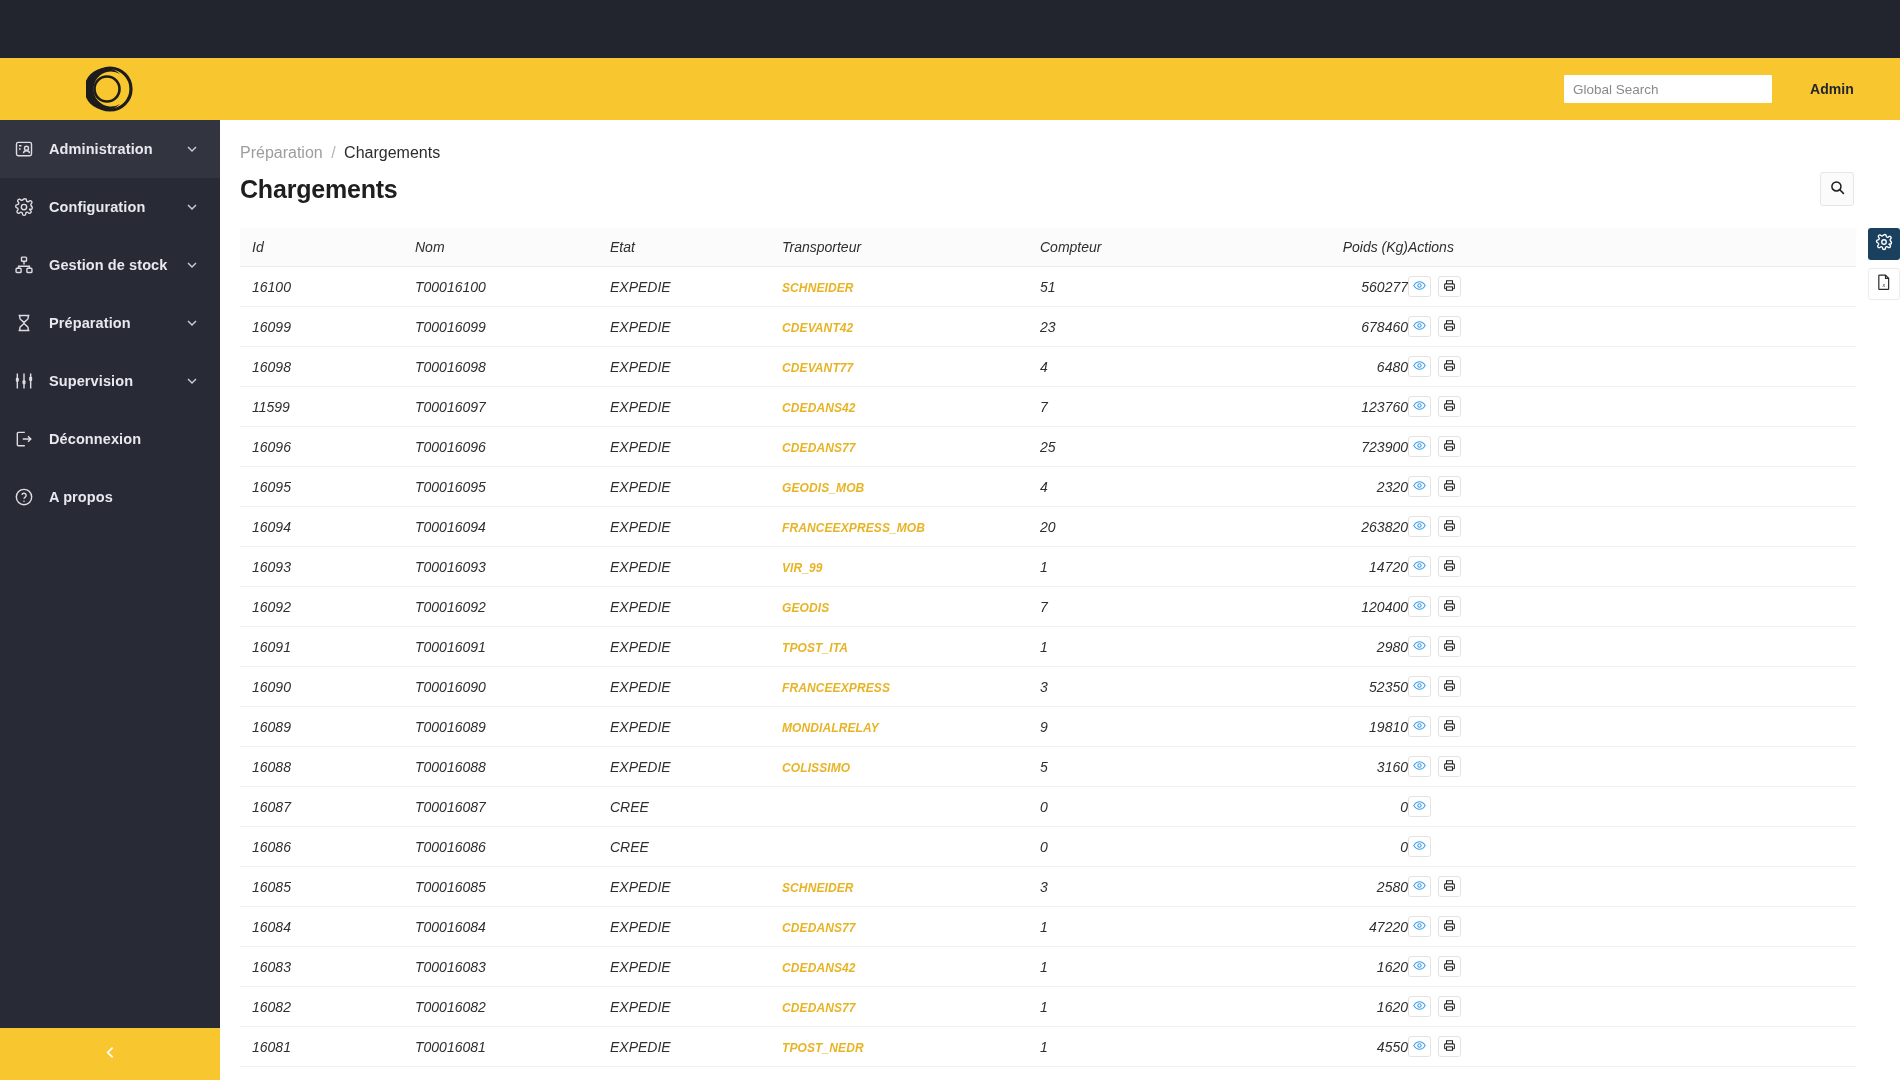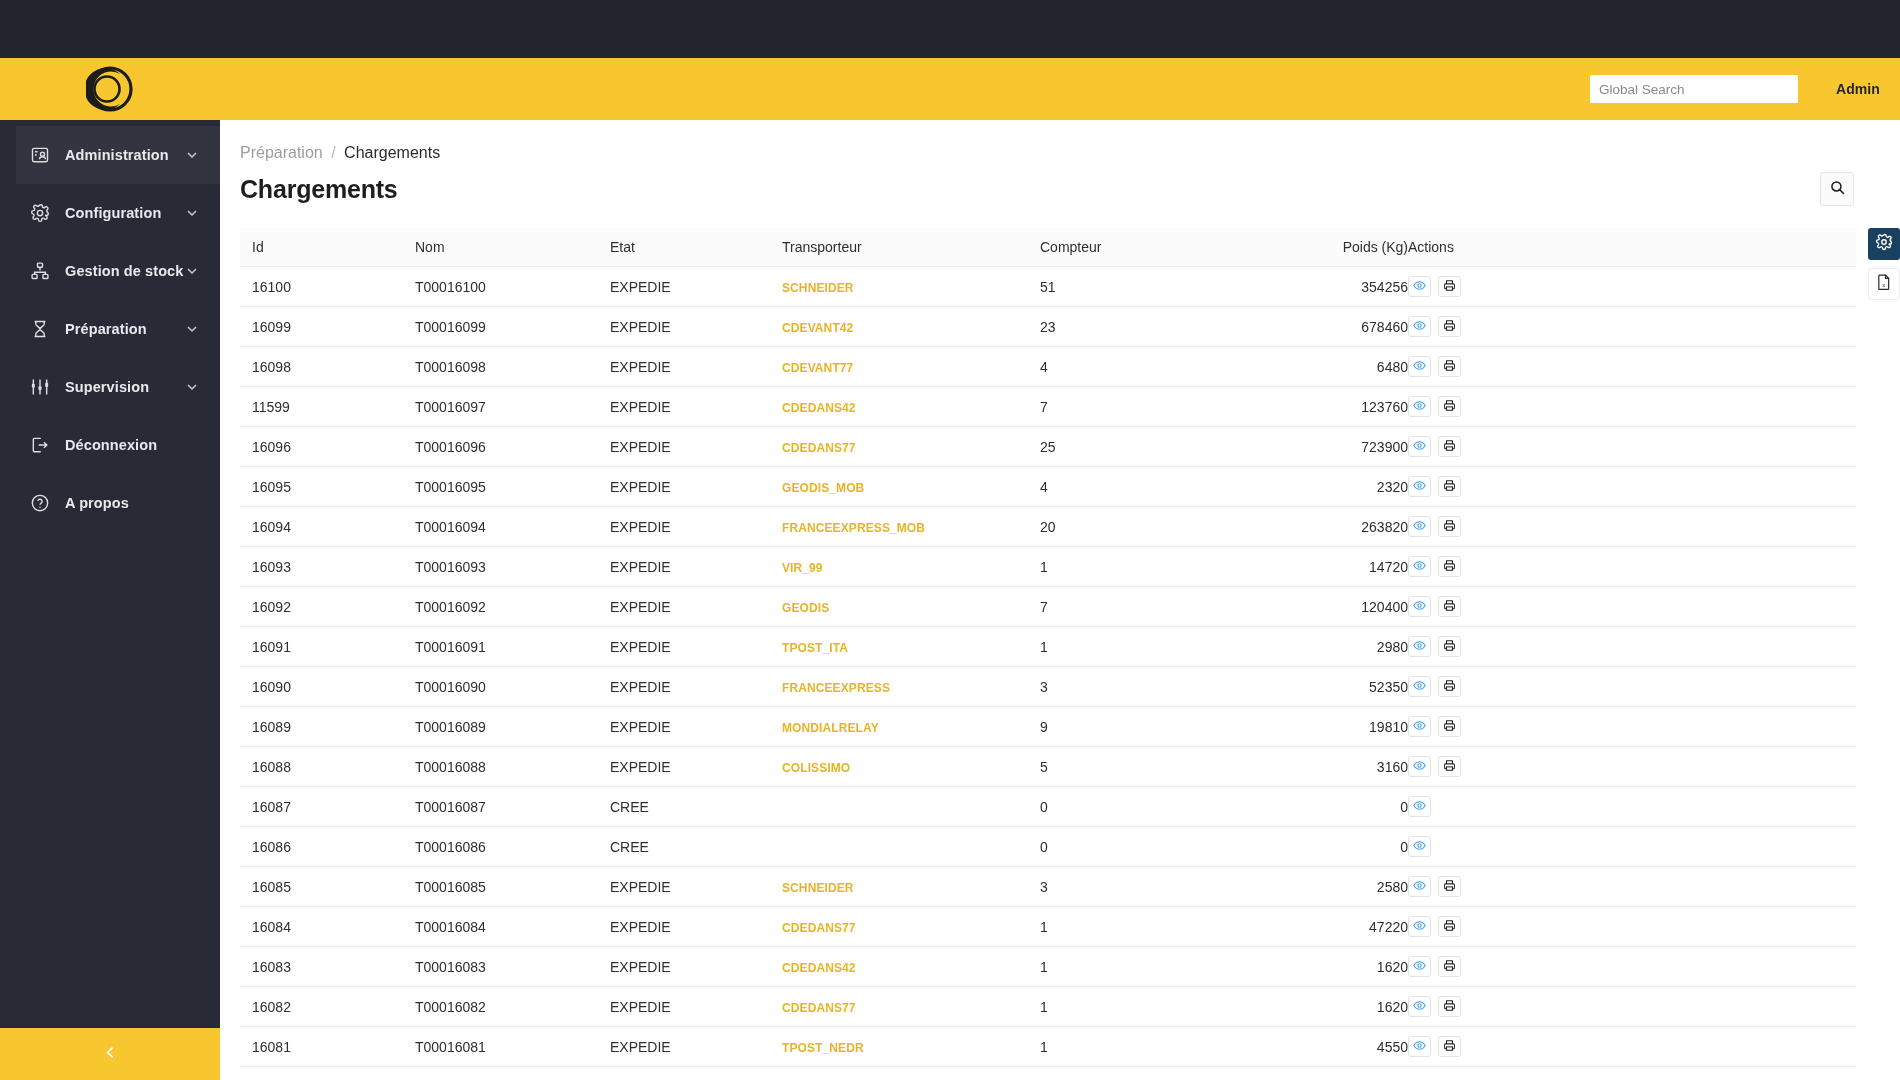--- a/index.html
+++ b/index.html
@@ -30,32 +30,32 @@
   .header-spacer { flex: 1; }
   .global-search {
     width: 208px; height: 28px;
     background: #ffffff; border: none; outline: none;
     font-family: "Liberation Sans", sans-serif;
     font-size: 13.5px; color: #3b3b3b;
     padding: 0 9px; border-radius: 1px;
   }
   .global-search::placeholder { color: #8a8a8a; }
   .admin-label {
-    margin-left: 38px; margin-right: 20px;
+    margin-left: 38px; margin-right: 46px;
     font-size: 14px; font-weight: 700; color: #24262f;
     letter-spacing: .1px;
   }
 
   
   .sidebar {
     position: absolute; top: 120px; left: 0; width: 220px; height: 960px;
     background: #282a35;
     display: flex; flex-direction: column;
   }
-  .nav { padding-top: 6px; flex: 1; margin-left: 16px; }
+  .nav { flex: 1; }
   .nav-item {
     display: flex; align-items: center;
     height: 58px; padding: 0 20px 0 14px;
     color: #e8e9ee; cursor: pointer; position: relative;
   }
   .nav-item.active { background: #32343f; }
   .nav-icon {
     width: 26px; height: 22px; flex: 0 0 26px;
     display: flex; align-items: center; justify-content: flex-start;
     color: #dcdde3;
@@ -97,20 +97,21 @@
     width: 34px; height: 34px; background: #fbfbfb;
     border: 1px solid #e6e6e6; border-radius: 3px;
     display: flex; align-items: center; justify-content: center;
     cursor: pointer; color: #1b1b1b;
   }
 
   
   .table-area {
     position: relative;
     margin: 22px 44px 0 20px;
+    font-style: italic;
   }
   table { width: 100%; border-collapse: collapse; table-layout: fixed; }
   thead th {
     text-align: left; font-size: 14px; font-weight: 400; color: #2f2f2f;
     background: #fbfbfb;
     padding: 11px 0 11px 0;
     border-bottom: 1px solid #ececec;
   }
   tbody td {
     font-size: 14px; color: #2e2e2e;
@@ -329,21 +330,21 @@
             <th class="col-actions">Actions</th>
           </tr>
         </thead>
         <tbody id="tbody">
             <tr>
               <td class="col-id"><span>16100</span></td>
               <td class="col-nom"><span>T00016100</span></td>
               <td class="col-etat"><span>EXPEDIE</span></td>
               <td class="col-transp"><span class="transporteur">SCHNEIDER</span></td>
               <td class="col-compt"><span>51</span></td>
-              <td class="col-poids"><span>354256</span></td>
+              <td class="col-poids"><span>560277</span></td>
               <td class="col-actions">
                 <div class="actions-cell">
                   <div class="act-btn eye">
                     <span><svg width="13" height="13" viewBox="0 0 24 24" fill="none" stroke="currentColor" stroke-width="2">
                         <path d="M1.5 12S5.5 5 12 5s10.5 7 10.5 7-4 7-10.5 7S1.5 12 1.5 12z"></path>
                         <circle cx="12" cy="12" r="3.1"></circle>
                       </svg></span>
                   </div>
                   <div class="act-btn print">
                     <span><svg width="13" height="13" viewBox="0 0 24 24" fill="none" stroke="currentColor" stroke-width="1.9">

